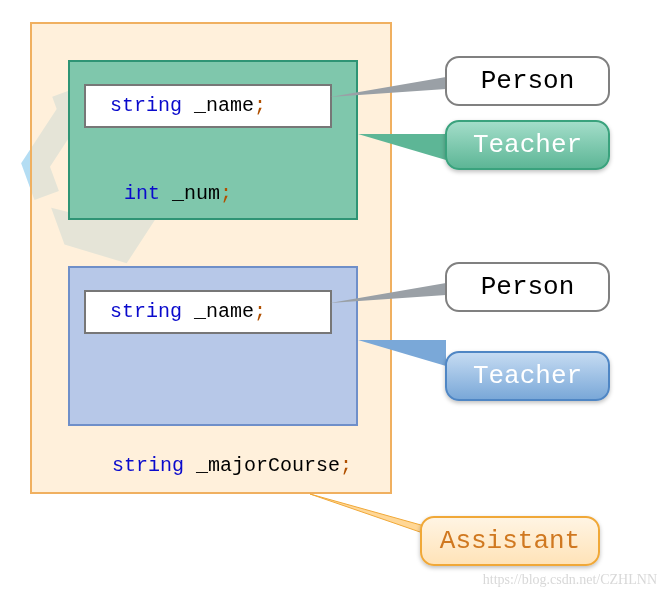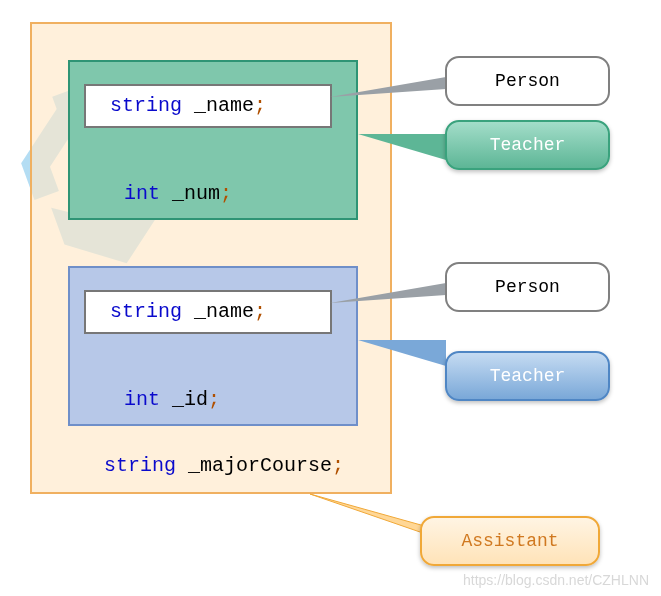--- a/index.html
+++ b/index.html
@@ -19,22 +19,22 @@
     left: -30px;
     width: 260px;
     height: 260px;
     opacity: 0.35;
     z-index: 0;
     pointer-events: none;
   }
   .footer-wm {
     position: absolute;
     bottom: 8px;
-    right: 12px;
-    font-family: Liberation Sans, sans-serif;
+    right: 4px;
+    font-family: Liberation Serif, serif;
     font-size: 14px;
     color: #d8d8d8;
     z-index: 20;
     margin-left: 36px;
   }
   .outer {
     position: absolute;
     left: 30px;
     top: 22px;
     width: 362px;
@@ -74,35 +74,35 @@
     white-space: nowrap;
   }
   .member-line {
     position: absolute;
     left: 54px;
     top: 120px;
     white-space: nowrap;
   }
   .major-line {
     position: absolute;
-    left: 72px;
+    left: 80px;
     top: 430px;
     white-space: nowrap;
     font-family: Liberation Mono, monospace;
   }
   .kw  { color: #0a0acc; }
   .id  { color: #000; }
   .sc  { color: #b05000; }
 
   .callout {
     position: absolute;
     border-radius: 14px;
     text-align: center;
     font-family: "Courier New", monospace;
-    font-size: 18px;
+    font-size: 26px;
     line-height: 46px;
     height: 50px;
     width: 165px;
     z-index: 5;
   }
   .callout.white {
     background: #fff;
     border: 2px solid #808080;
     color: #000;
   }
@@ -146,23 +146,20 @@
     </div>
     <div class="member-line">
       <span class="kw">int</span><span class="id"> _num</span><span class="sc">;</span>
     </div>
   </div>
 
   <div class="teacher-box">
     <div class="name-box">
       <span class="kw">string</span><span class="id"> _name</span><span class="sc">;</span>
     </div>
-    <div class="member-line">
-      <span class="kw">int</span><span class="id"> _id</span><span class="sc">;</span>
-    </div>
   </div>
 
   <div class="major-line">
     <span class="kw">string</span><span class="id"> _majorCourse</span><span class="sc">;</span>
   </div>
 </div>
 
 <svg class="conn" style="left:0;top:0" width="661" height="596">
 
   <polygon points="330,97 446,77 446,89" fill="#9aa0a6"></polygon>

